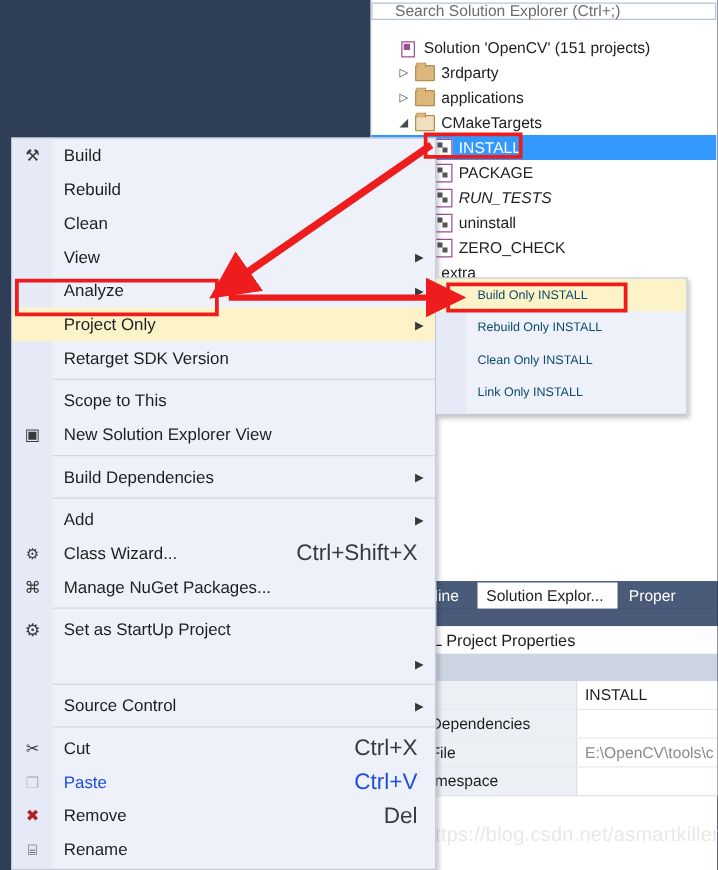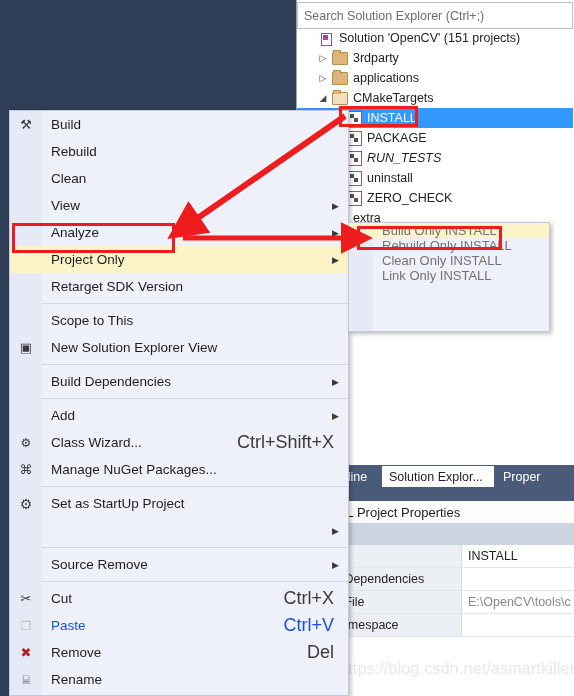--- a/index.html
+++ b/index.html
@@ -23,24 +23,24 @@
     position:absolute; left:0; top:0; width:9px; height:696px;
     background:#2d3e56;
   }
 
   
   #solution-explorer {
     position:absolute; left:296px; top:0; width:278px; height:465px;
     background:#ffffff; border-left:1px solid #9aa6b8;
   }
   #se-search {
-    position:absolute; left:297px; top:2px; width:276px; height:27px;
+    position:absolute; left:297px; top:2px; width:276px; height:14px;
     background:#ffffff; border:1px solid #b8c2cf;
     box-sizing:border-box;
-    display:flex; align-items:center; padding-left:6px;
+    display:flex; align-items:center; padding-left:18px;
   }
   #se-search .ph { color:#6d6d6d; font-size:12.5px; }
 
   .tree { position:absolute; left:297px; top:28px; width:276px; }
   .tree-row {
     height:20px; display:flex; align-items:center;
     font-size:12.5px; color:#1e1e1e; white-space:nowrap;
   }
   .tree-row.sel { background:#3399ff; color:#ffffff; }
   .twisty {
@@ -177,22 +177,22 @@
   #submenu {
     position:absolute; left:348px; top:222px; width:202px; height:110px;
     background:#eef1fa; border:1px solid #c3c9d6; box-sizing:border-box;
     box-shadow:2px 2px 4px rgba(0,0,0,0.25);
   }
   #sub-gutter {
     position:absolute; left:0; top:0; width:24px; height:100%;
     background:#e6eaf6;
   }
   .smi {
-    position:relative; height:15px; display:flex; align-items:center;
-    font-size:13px; color:#737373;
+    position:relative; height:26px; display:flex; align-items:center;
+    font-size:10px; color:#0c4a6e;
   }
   .smi .lbl { padding-left:33px; white-space:nowrap; }
   .smi.hl { background:#fdf3c8; }
 
   
   .redbox {
     position:absolute; border:3px solid #ee1c1c; box-sizing:border-box;
     pointer-events:none;
   }
   #ann-svg { position:absolute; left:0; top:0; width:574px; height:696px; pointer-events:none; }
@@ -400,21 +400,21 @@
         </span>
         <span class="lbl">Set as StartUp Project</span>
       </div>
       <div class="mi">
         <span class="gut"></span>
         <span class="arw">▶</span>
       </div>
       <div class="msep"></div>
       <div class="mi">
         <span class="gut"></span>
-        <span class="lbl">Source Remove</span>
+        <span class="lbl">Source Control</span>
         <span class="arw">▶</span>
       </div>
       <div class="msep"></div>
       <div class="mi">
         <span class="gut">
           <span style="display: inline-flex; align-items: center; justify-content: center; line-height: 1; font-size: 13px;">✂</span>
         </span>
         <span class="lbl">Cut</span>
         <span class="sc">Ctrl+X</span>
       </div>

